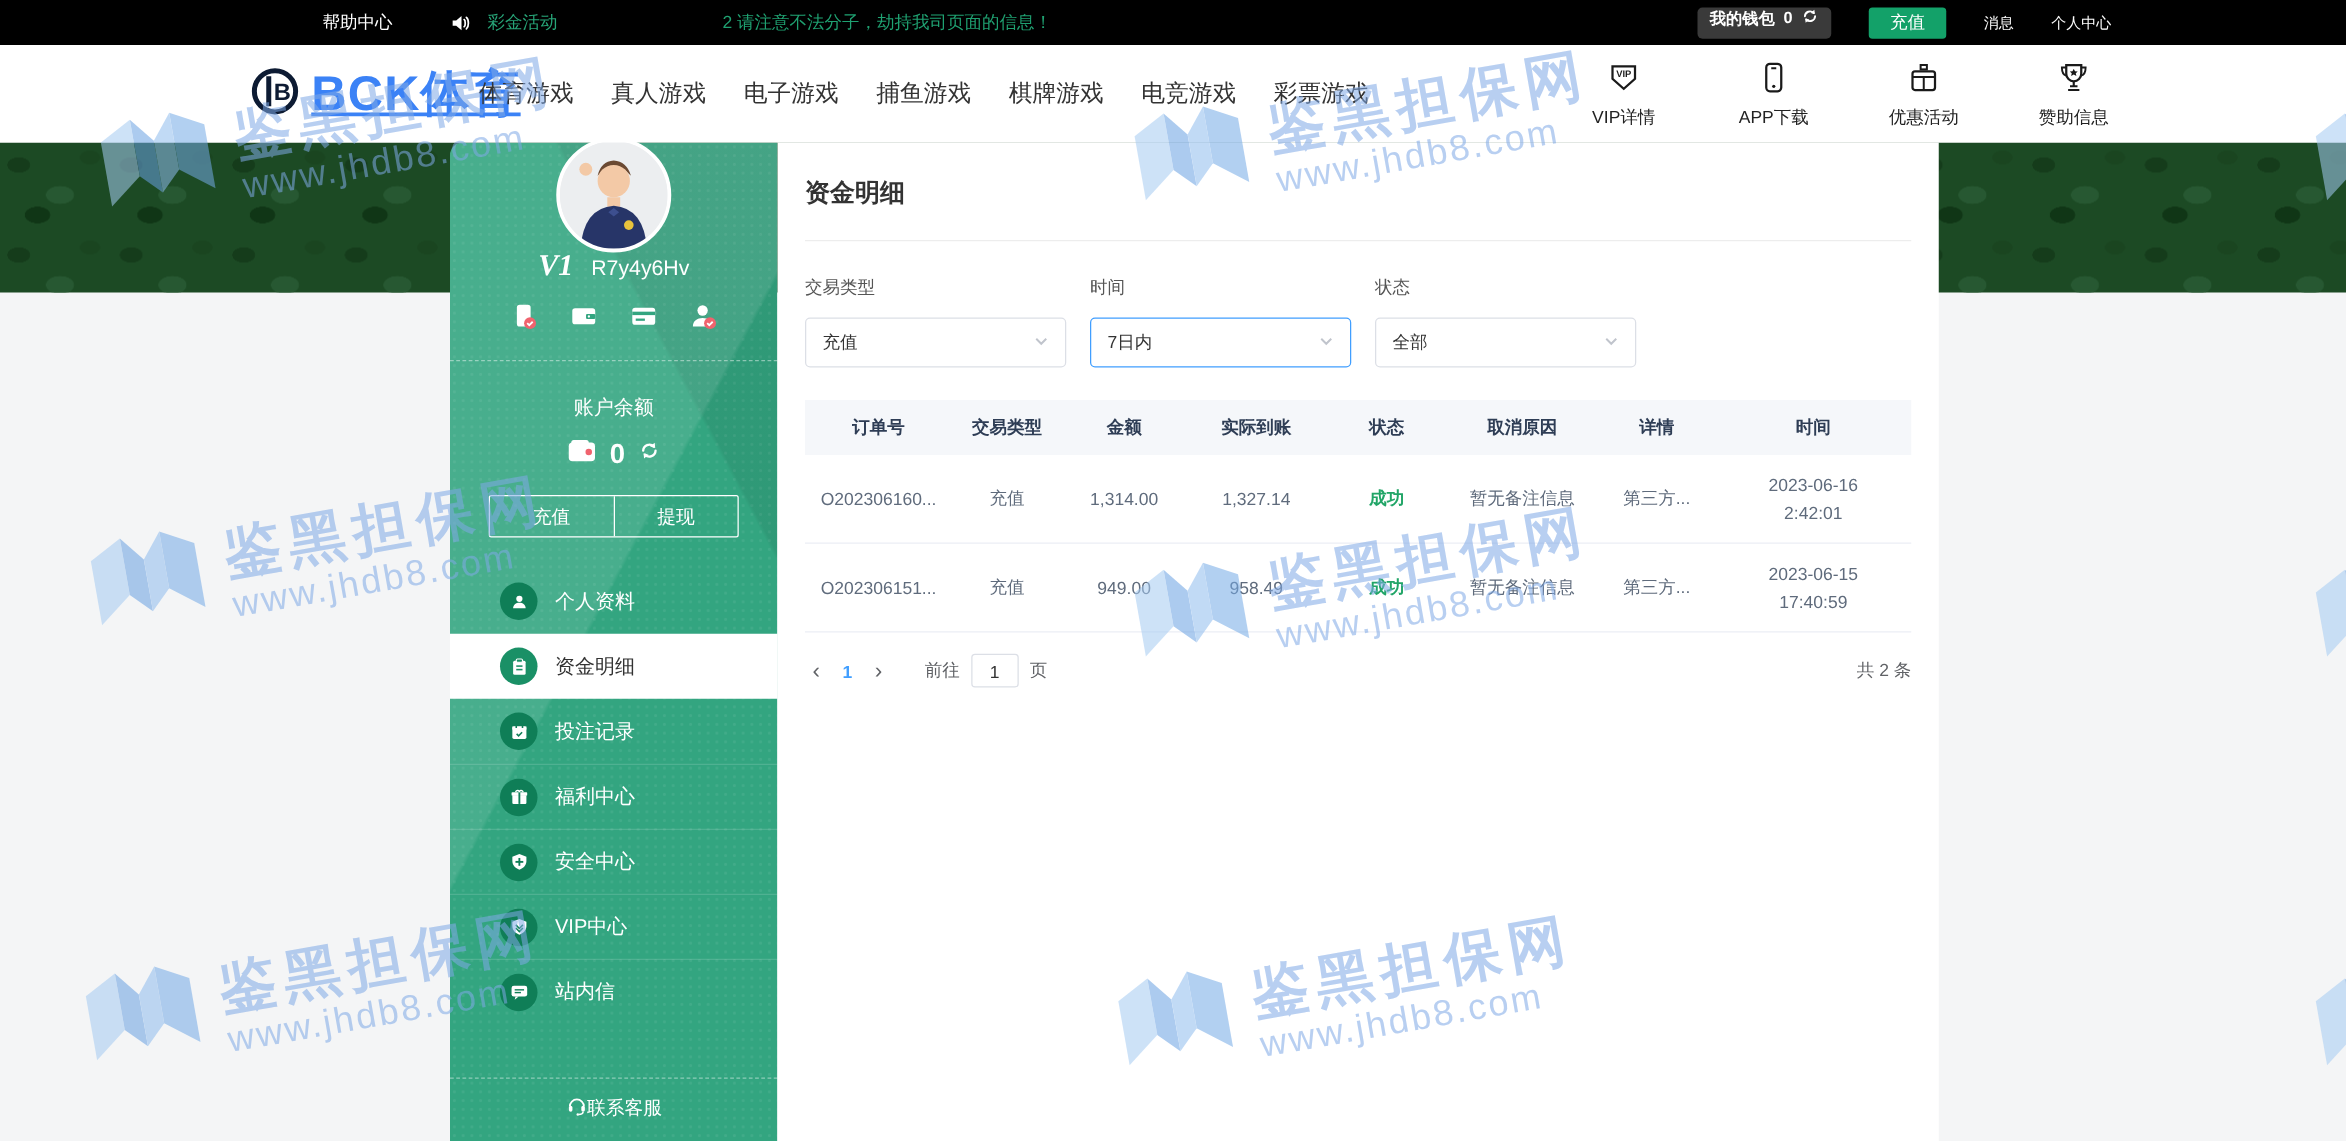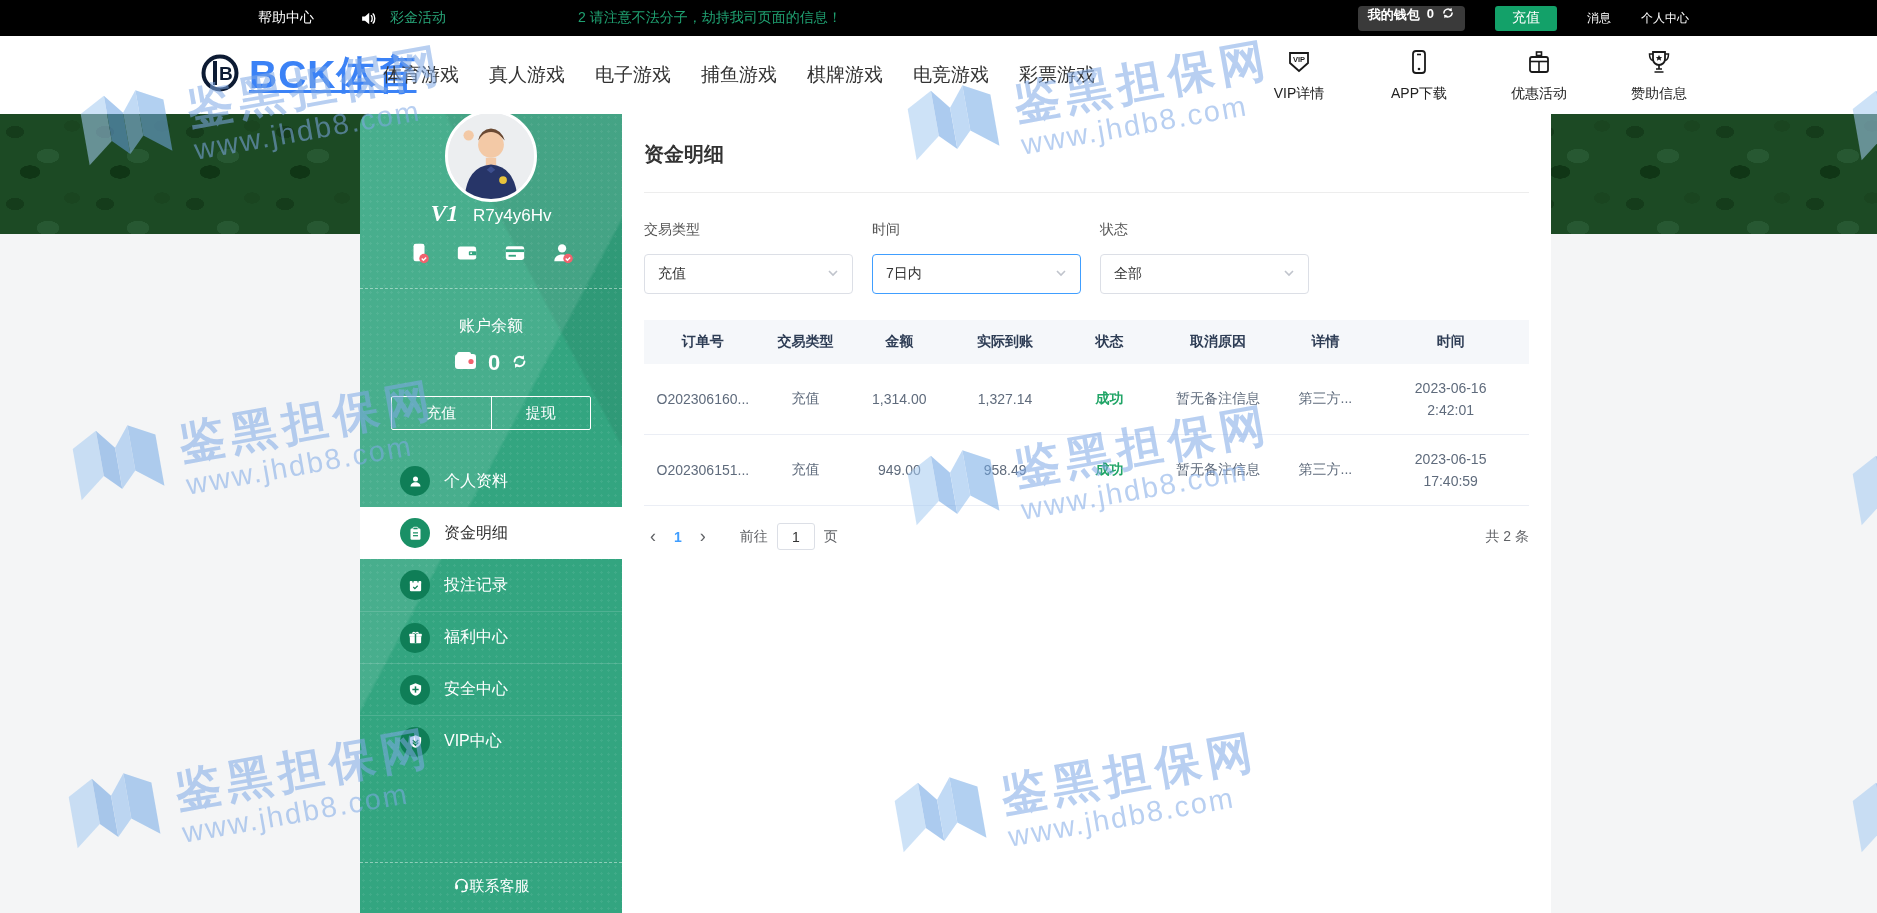--- a/index.html
+++ b/index.html
@@ -328,20 +328,31 @@
       </div>
       <div class="menu-item">
         <span class="icon-circle">
           <svg width="15" height="15" viewBox="0 0 24 24">
               <path d="M12 2l9 3.5V11c0 5.5-4 9.5-9 11-5-1.5-9-5.5-9-11V5.5z" fill="#fff"></path>
               <path d="M7.5 9.5l4.5 4.5 4.5-4.5M7.5 13.5l4.5 4.5 4.5-4.5" stroke="#0f7e57" stroke-width="2" fill="none"></path>
             </svg>
         </span>
         <span>VIP中心</span>
       </div>
+      <div class="menu-item">
+        <span class="icon-circle">
+          <svg width="15" height="15" viewBox="0 0 24 24">
+              <rect x="2" y="4" width="20" height="14" rx="3" fill="#fff"></rect>
+              <path d="M7 18l-1 4 5-4z" fill="#fff"></path>
+              <rect x="6" y="8.5" width="12" height="1.8" fill="#0f7e57"></rect>
+              <rect x="6" y="12" width="8" height="1.8" fill="#0f7e57"></rect>
+            </svg>
+        </span>
+        <span>站内信</span>
+      </div>
     </div>
 
     <div class="sabs dashline d2"></div>
     <div class="sabs contact">
       <span>
         <svg width="17" height="17" viewBox="0 0 24 24">
             <path d="M4 13a8 8 0 0 1 16 0" stroke="#fff" stroke-width="2" fill="none"></path>
             <rect x="3" y="12" width="4" height="7" rx="2" fill="#fff"></rect>
             <rect x="17" y="12" width="4" height="7" rx="2" fill="#fff"></rect>
             <path d="M19 19c0 2-2 3-5 3" stroke="#fff" stroke-width="1.8" fill="none"></path>

